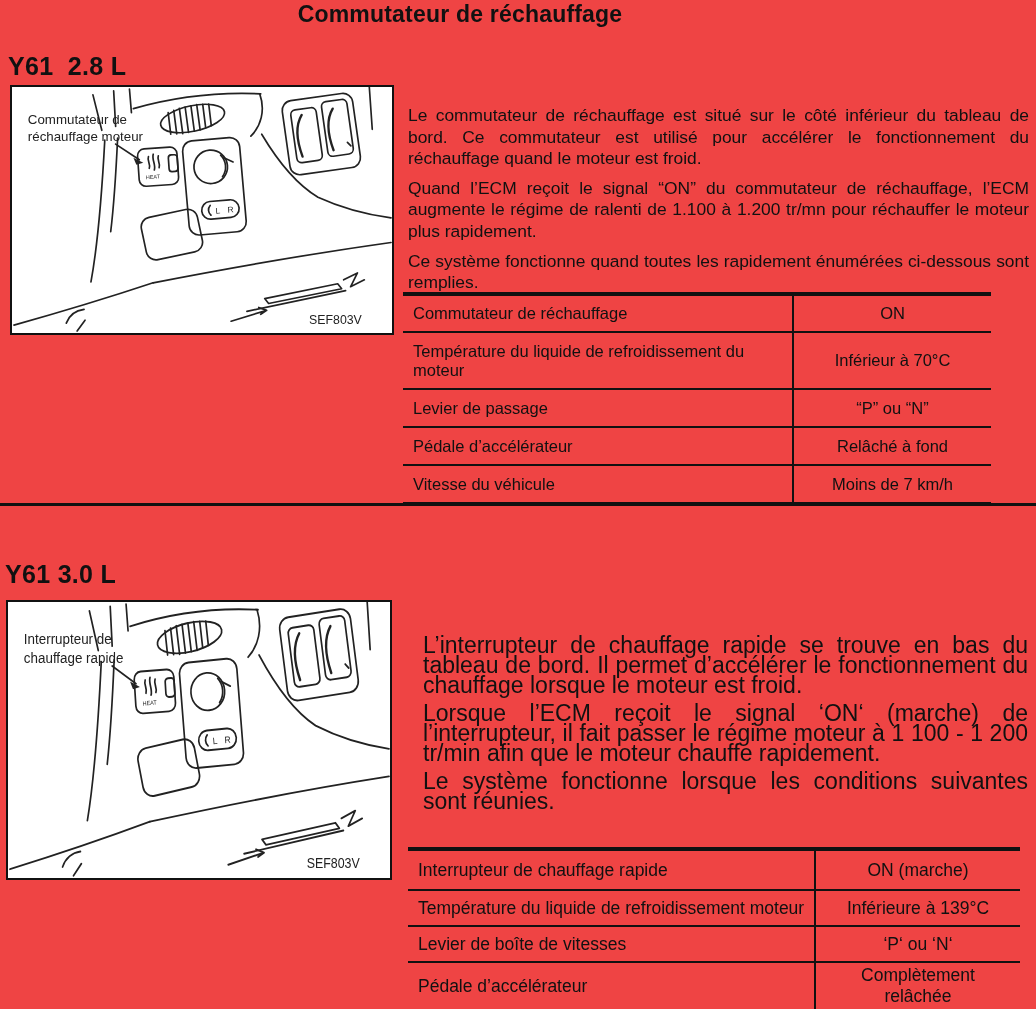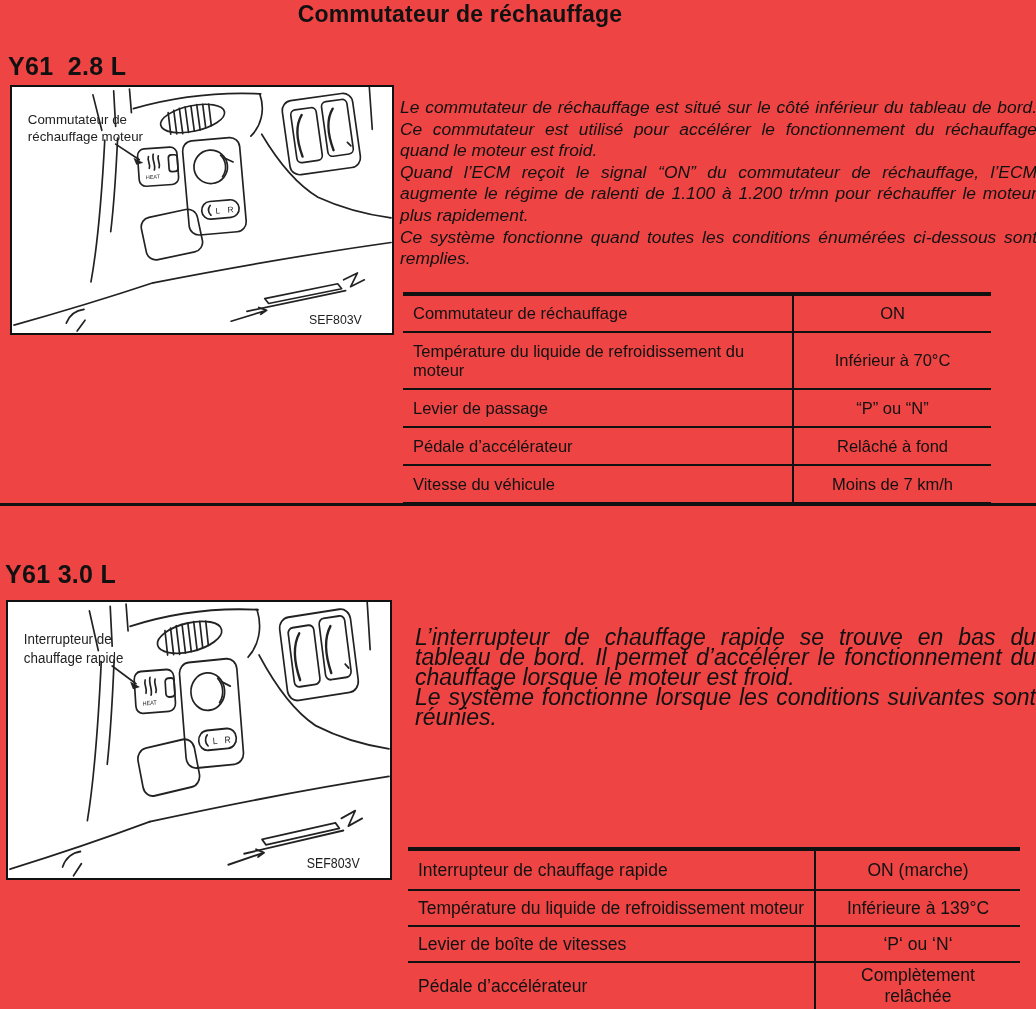--- a/index.html
+++ b/index.html
@@ -17,21 +17,21 @@
   }
   .fig{border:2px solid #111;background:#fff;}
   .fig svg{display:block;width:100%;height:100%;}
   .sk{stroke:#222;fill:none;stroke-width:1.7;stroke-linecap:round;stroke-linejoin:round;}
   .sk-thick{stroke:#222;fill:none;stroke-width:2.4;stroke-linecap:round;}
   .sk-fill{fill:#222;stroke:none;}
   .fig-label{font-size:13.5px;fill:#222;font-family:"Liberation Sans",sans-serif;}
   .fig-code{font-size:12.5px;fill:#222;font-family:"Liberation Sans",sans-serif;}
   .fig-tiny{font-size:5.5px;fill:#222;font-family:"Liberation Sans",sans-serif;}
   .fig-lr{font-size:8.5px;fill:#222;font-family:"Liberation Sans",sans-serif;}
-  .para-block p{margin:0;text-align:justify;font-style:italic;}
+  .para-block p{margin:8px;text-align:justify;}
   .para-1{font-size:17.4px;line-height:21.6px;width:637px;}
   .para-2{font-size:23px;line-height:20px;width:621px;}
   table.cond{border-collapse:collapse;table-layout:fixed;}
   table.cond td{
     border-bottom:2px solid #111;vertical-align:middle;
     font-family:"Liberation Sans",sans-serif;color:#111;
   }
   table.cond td.lbl{text-align:left;padding:2px 8px 2px 10px;border-right:2px solid #111;}
   table.cond td.val{text-align:center;padding:2px 20px;}
   #table1{width:588px;border-top:4px solid #111;font-size:16.5px;}
@@ -124,21 +124,21 @@
         <path class="sk" d="M105,58 L129,74"></path>
         <polygon class="sk-fill" points="133,77 123,72 126,79"></polygon>
       </g>
       <text class="fig-code" x="301" y="241">SEF803V</text>
     </svg>
   </div>
 
   <div class="abs para-block para-1" style="left:400px;top:97px;">
     <p>Le commutateur de réchauffage est situé sur le côté inférieur du tableau de bord. Ce commutateur est utilisé pour accélérer le fonctionnement du réchauffage quand le moteur est froid.</p>
     <p>Quand l’ECM reçoit le signal “ON” du commutateur de réchauffage, l’ECM augmente le régime de ralenti de 1.100 à 1.200 tr/mn pour réchauffer le moteur plus rapidement.</p>
-    <p>Ce système fonctionne quand toutes les conditions énumérées ci-dessous sont remplies.</p>
+    <p>Ce système fonctionne quand toutes les rapidement énumérées ci-dessous sont remplies.</p>
   </div>
 
   <table id="table1" class="abs cond" style="left:403px;top:292px;">
     <colgroup>
         <col class="c1">
         <col class="c2">
       </colgroup>
     <tbody>
       <tr class="r1">
         <td class="lbl">Commutateur de réchauffage</td>
@@ -226,20 +226,21 @@
         <text class="fig-label" x="16" y="55">chauffage rapide</text>
         <path class="sk" d="M105,58 L129,74"></path>
         <polygon class="sk-fill" points="133,77 123,72 126,79"></polygon>
       </g>
       <text class="fig-code" x="301" y="241">SEF803V</text>
     </svg>
   </div>
 
   <div class="abs para-block para-2" style="left:415px;top:627px;">
     <p>L’interrupteur de chauffage rapide se trouve en bas du tableau de bord. Il permet d’accélérer le fonctionnement du chauffage lorsque le moteur est froid.</p>
+    <p>Lorsque l’ECM reçoit le signal ‘ON‘ (marche) de l’interrupteur, il fait passer le régime moteur à 1 100 - 1 200 tr/min afin que le moteur chauffe rapidement.</p>
     <p>Le système fonctionne lorsque les conditions suivantes sont réunies.</p>
   </div>
 
   <table id="table2" class="abs cond" style="left:408px;top:847px;">
     <colgroup>
         <col class="c1">
         <col class="c2">
       </colgroup>
     <tbody>
       <tr class="r1">

